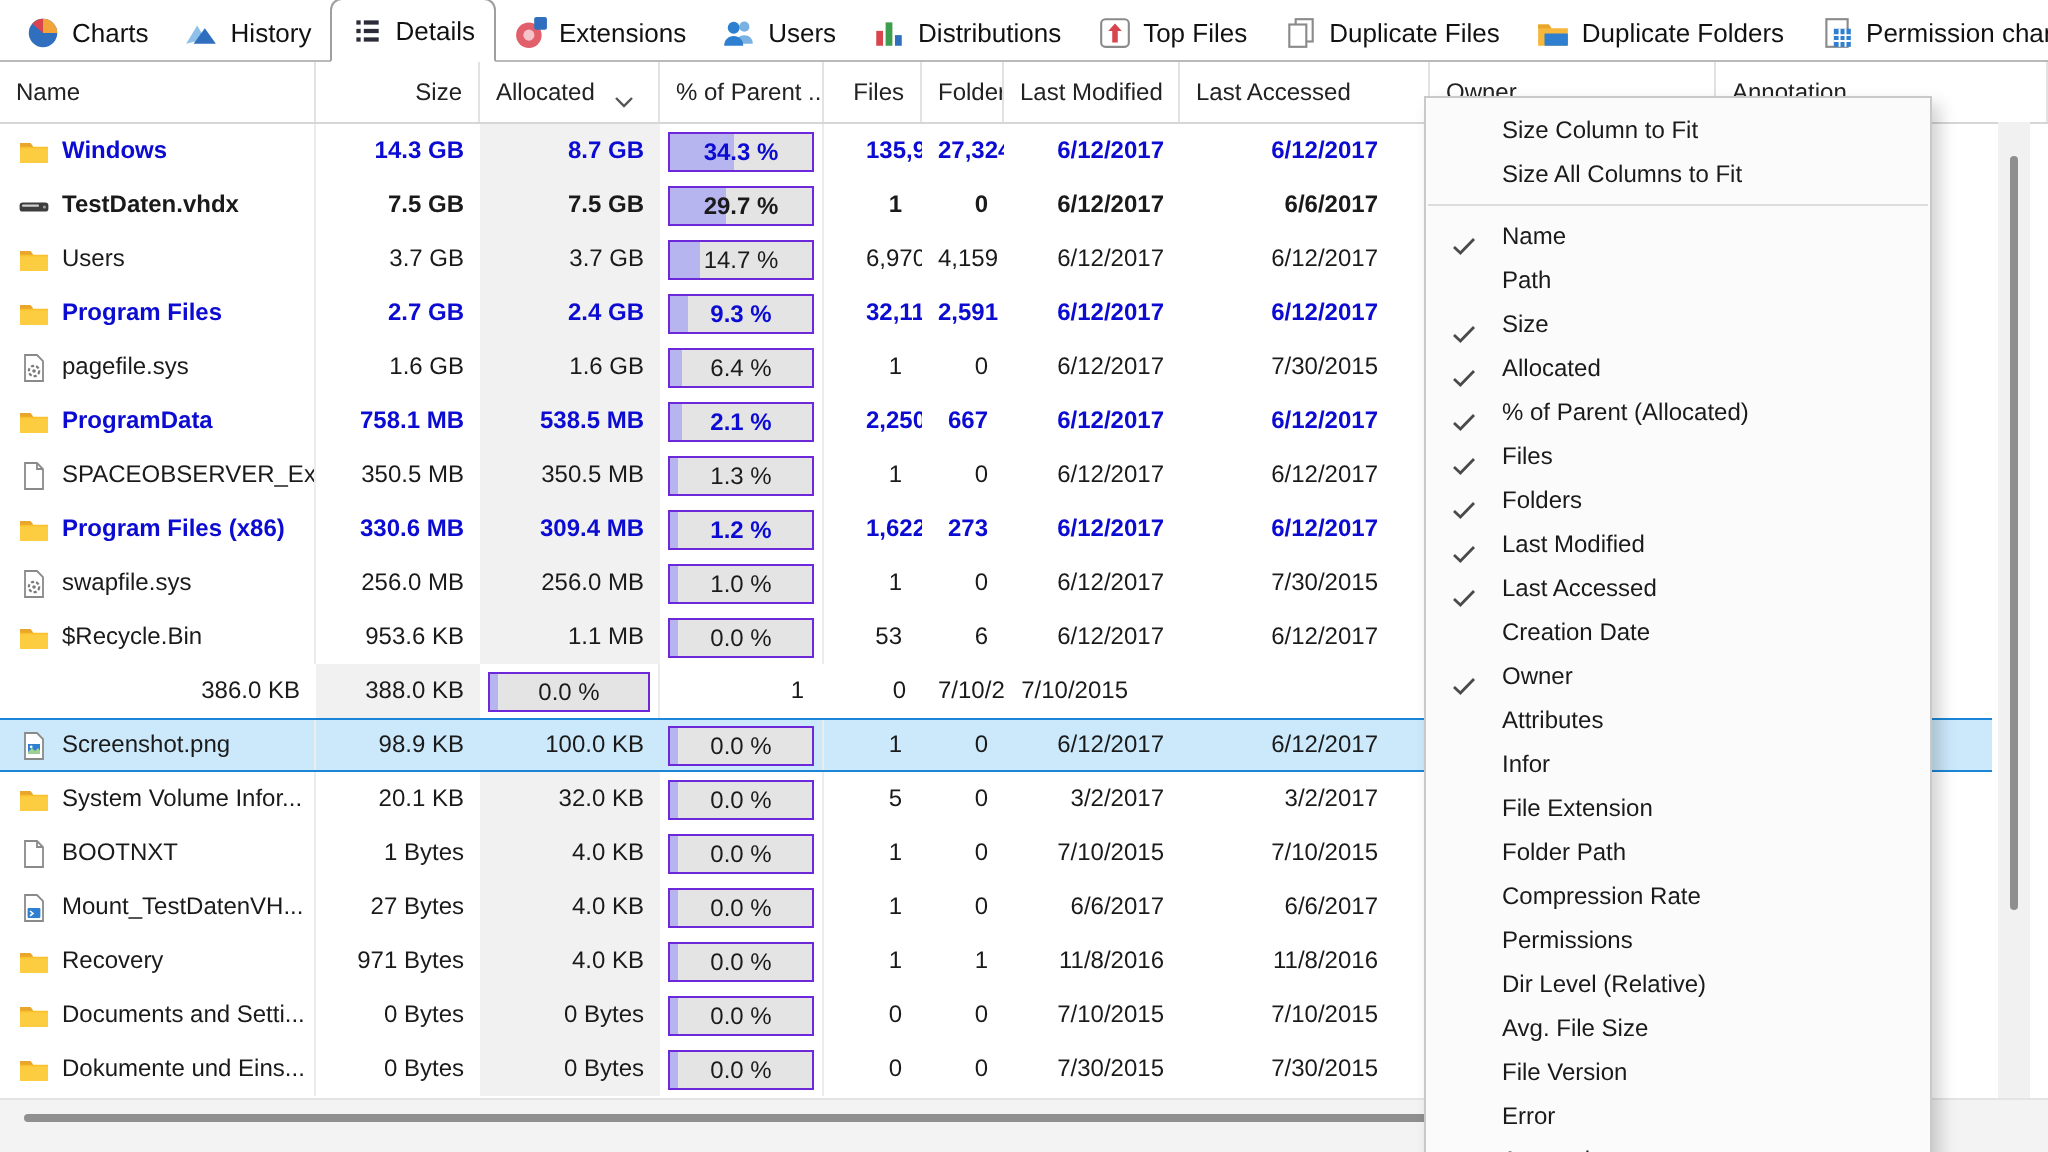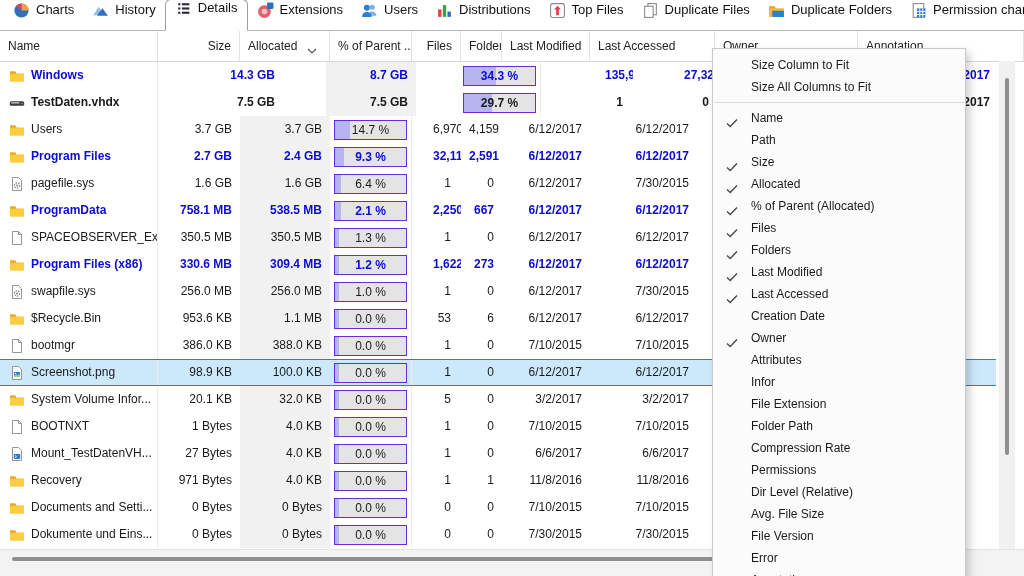--- a/index.html
+++ b/index.html
@@ -1,21 +1,21 @@
 <!DOCTYPE html>
 <html><head>
 <meta charset="utf-8">
 <style>
   html,body{margin:0;padding:0;background:#fff;}
   body{width:1024px;height:576px;overflow:hidden;position:relative;
        font-family:"Liberation Sans","DejaVu Sans",sans-serif;font-size:12px;color:#1a1a1a;}
   
   .tabbar{position:absolute;left:0;top:0;width:1024px;height:31px;display:flex;align-items:flex-end;
           background:#fff;border-bottom:1px solid #b9b9b9;padding-left:4px;box-sizing:border-box;}
-  .tab{display:flex;gap:6px;padding:0 9px;height:28px;white-space:nowrap;
+  .tab{display:flex;align-items:center;gap:6px;padding:0 9px;height:28px;white-space:nowrap;
        font-size:13px;color:#111;cursor:default;}
   .tab .ticon{width:17px;height:17px;display:inline-block;}
   .tab .ticon svg{width:100%;height:100%;display:block;}
   .tab.selected{background:#fff;border:1px solid #9f9f9f;border-bottom:1px solid #fff;
                 border-radius:6px 6px 0 0;margin-bottom:-1px;height:30px;z-index:3;position:relative;}
   
   .grid{position:absolute;left:0;top:31px;width:1024px;}
   .hrow,.row{display:grid;grid-template-columns:158px 82px 90px 82px 49px 41px 88px 125px 143px 1fr;}
   .hrow{height:30px;border-bottom:1px solid #d6d6d6;background:#fff;}
   .hcell{display:flex;align-items:center;padding:0 8px;border-right:1px solid #e2e2e2;color:#222;
@@ -32,21 +32,21 @@
   .c-alloc{background:#f1f1f1;}
   .c-pct{border-right:1px solid #ececec;padding:0 4px;display:flex;align-items:center;}
   .c-files{padding-right:10px;margin-left:13px;}
   .c-lm{padding-right:8px;}
   .c-la{padding-right:26px;}
   .bar{position:relative;width:100%;height:20px;background:#e4e4e4;border:1px solid #6d28d9;
        box-sizing:border-box;}
   .bar .fill{position:absolute;left:0;top:0;bottom:0;background:#b7b5ef;}
   .bar .pctlabel{position:relative;z-index:1;display:block;text-align:center;line-height:18px;width:100%;}
   .row.blue{color:#0b0bd2;font-weight:bold;}
-  .row.bold{font-weight:bold;gap:43px;}
+  .row.bold{font-weight:bold;}
   .row.sel{background:#cce8fb;}
   .row.sel::before,.row.sel::after{content:"";position:absolute;left:0;right:0;height:1px;background:#1b86d7;z-index:2;}
   .row.sel::before{top:0;} .row.sel::after{bottom:0;}
   .row.sel .c-alloc{background:transparent;}
   
   .vscroll{position:absolute;left:999px;top:61px;width:16px;height:490px;background:#f1f1f1;}
   .vthumb{position:absolute;left:6px;top:17px;width:4px;height:377px;background:#8f8f8f;border-radius:2px;}
   .hscroll{position:absolute;left:0;top:549px;width:1024px;height:27px;background:#f3f3f3;border-top:1px solid #e4e4e4;}
   .hthumb{position:absolute;left:12px;top:7px;width:768px;height:4px;background:#8f8f8f;border-radius:2px;}
   
@@ -454,29 +454,20 @@
           </div>
         </div>
         <div class="cell num c-files">53</div>
         <div class="cell num">6</div>
         <div class="cell num c-lm">6/12/2017</div>
         <div class="cell num c-la">6/12/2017</div>
         <div class="cell "></div>
         <div class="cell "></div>
       </div>
       <div class="row">
-        <div class="cell c-name">
-          <span class="ficon">
-            <svg viewBox="0 0 16 16">
-              <path d="M3.5 1.5h6l3 3v10h-9z" fill="#fff" stroke="#8a8a8a" stroke-width="0.9"></path>
-              <path d="M9.5 1.5v3h3" fill="none" stroke="#8a8a8a" stroke-width="0.9"></path>
-            </svg>
-          </span>
-          <span>bootmgr</span>
-        </div>
         <div class="cell num">386.0 KB</div>
         <div class="cell num c-alloc">388.0 KB</div>
         <div class="cell c-pct">
           <div class="bar">
             <div class="fill" style="width: 5%;"></div>
             <span class="pctlabel">0.0 %</span>
           </div>
         </div>
         <div class="cell num c-files">1</div>
         <div class="cell num">0</div>

